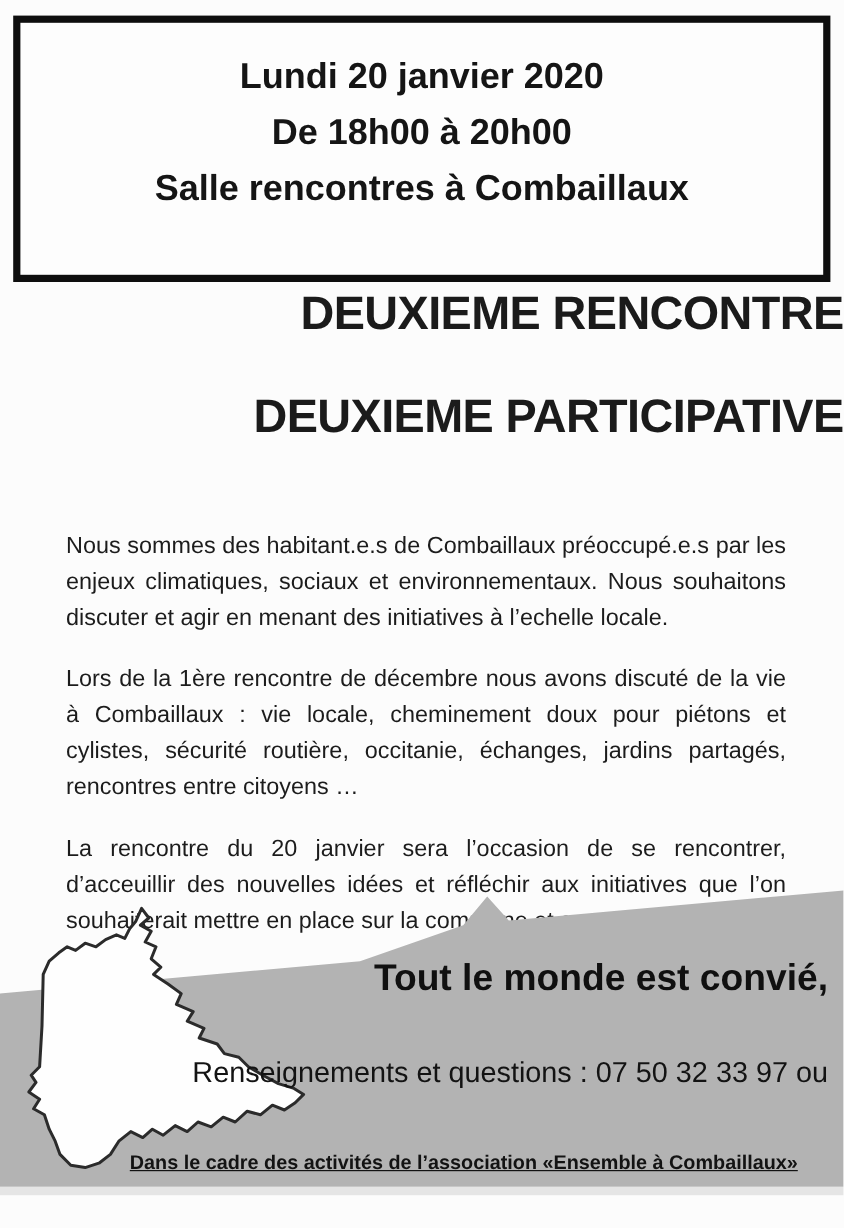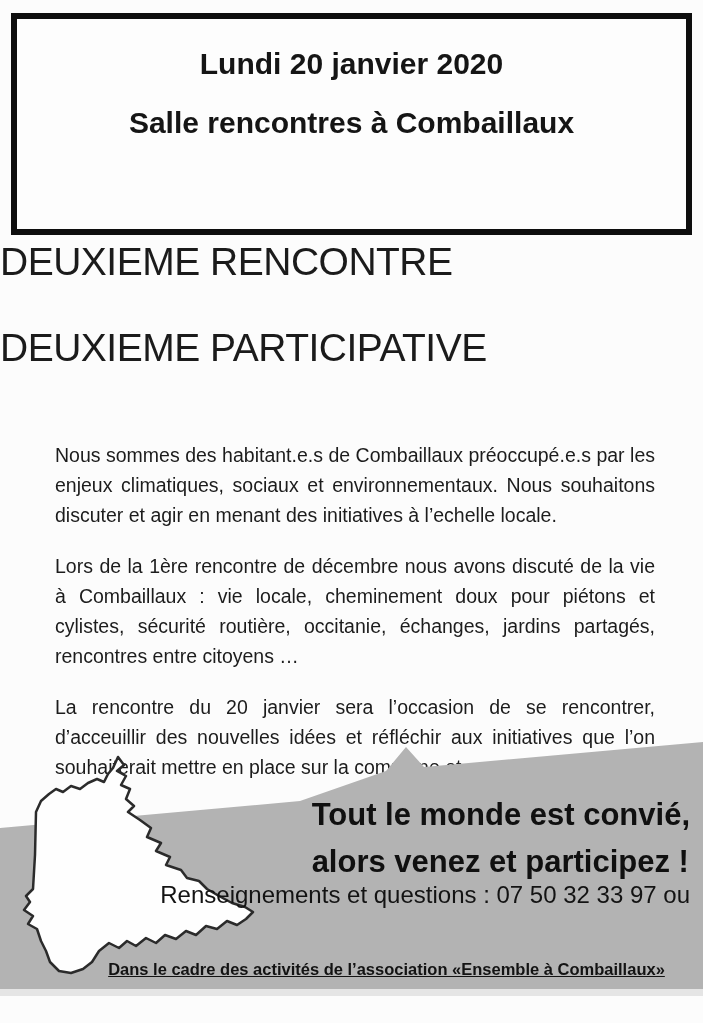--- a/index.html
+++ b/index.html
@@ -9,31 +9,31 @@
     font-family:"Liberation Sans","DejaVu Sans",sans-serif;
     color:#1a1a1a;
   }
   .page{position:absolute;inset:0;width:703px;height:1023px;}
 
   
   .event-box{
     position:absolute;left:11px;top:13px;width:669px;height:189px;
     border:6px solid #0e0e0e;background:#fdfdfd;
     display:flex;flex-direction:column;justify-content:flex-start;
-    padding-top:21px;box-sizing:content-box;gap:12px;
+    padding-top:21px;box-sizing:content-box;
   }
   .event-line{
     text-align:center;font-size:30px;line-height:47px;font-weight:700;
     color:#151515;letter-spacing:0;
   }
 
   
   .headline-line{
-    position:absolute;left:0;width:703px;text-align:left;
-    font-size:39px;font-weight:400;color:#1b1b1b;letter-spacing:-0.5px;
+    position:absolute;left:0;width:703px;text-align:right;
+    font-size:39px;font-weight:700;color:#1b1b1b;letter-spacing:-0.5px;
   }
   .headline-1{top:240px;}
   .headline-2{top:326px;}
 
   
   .body-text{
     position:absolute;left:55px;top:440px;width:600px;
     font-size:19.5px;line-height:30px;color:#1c1c1c;
     text-align:justify;
   }
@@ -55,20 +55,21 @@
     font-size:16.5px;line-height:24px;font-weight:700;color:#131313;text-decoration:underline;
   }
 </style>
 </head>
 <body>
 
 <div class="page">
 
   <div class="event-box">
     <div class="event-line">Lundi 20 janvier 2020</div>
+    <div class="event-line">De 18h00 à 20h00</div>
     <div class="event-line">Salle rencontres à Combaillaux</div>
   </div>
 
   <div class="headline-line headline-1">DEUXIEME RENCONTRE</div>
   <div class="headline-line headline-2">DEUXIEME PARTICIPATIVE</div>
 
   <div class="body-text">
     <p>Nous sommes des habitant.e.s de Combaillaux préoccupé.e.s par les enjeux climatiques, sociaux et environnementaux. Nous souhaitons discuter et agir en menant des initiatives à l’echelle locale.</p>
     <p>Lors de la 1ère rencontre de décembre nous avons discuté de la vie à Combaillaux : vie locale, cheminement doux pour piétons et cylistes, sécurité routière, occitanie, échanges, jardins partagés, rencontres entre citoyens …</p>
     <p>La rencontre du 20 janvier sera l’occasion de se rencontrer, d’acceuillir des nouvelles idées et réfléchir aux initiatives que l’on souhaiterait mettre en place sur la commune et ses alentours.</p>
@@ -82,21 +83,20 @@
          L199,881 L207,889 L219,896 L232,903 L245,907 L253,912 L246,919 L237,925 L227,921
          L217,929 L206,926 L196,935 L186,931 L176,939 L165,935 L156,943 L146,938 L136,946
          L127,941 L119,948 L109,943 L99,951 L92,962 L83,969 L71,973 L59,971 L50,962 L46,951
          L41,941 L37,929 L28,924 L33,916 L24,910 L30,902 L26,896 L33,889 L35,855 L36,812
          L41,801 L49,794 L56,789 L63,792 L71,786 L80,789 L88,783 L97,779 L104,782 L108,774
          L113,768 Z" fill="#fefefe" stroke="#2b2b2b" stroke-width="2.5" stroke-linejoin="round"></path>
   </svg>
 
   <div class="invite">
     <div>Tout le monde est convié,</div>
-    <div>alors venez et participez !</div>
   </div>
 
   <div class="contact">
     <div>Renseignements et questions : 07 50 32 33 97 ou</div>
   </div>
 
   <div class="banner-footer">Dans le cadre des activités de l’association «Ensemble à Combaillaux»</div>
 
 </div>
 

